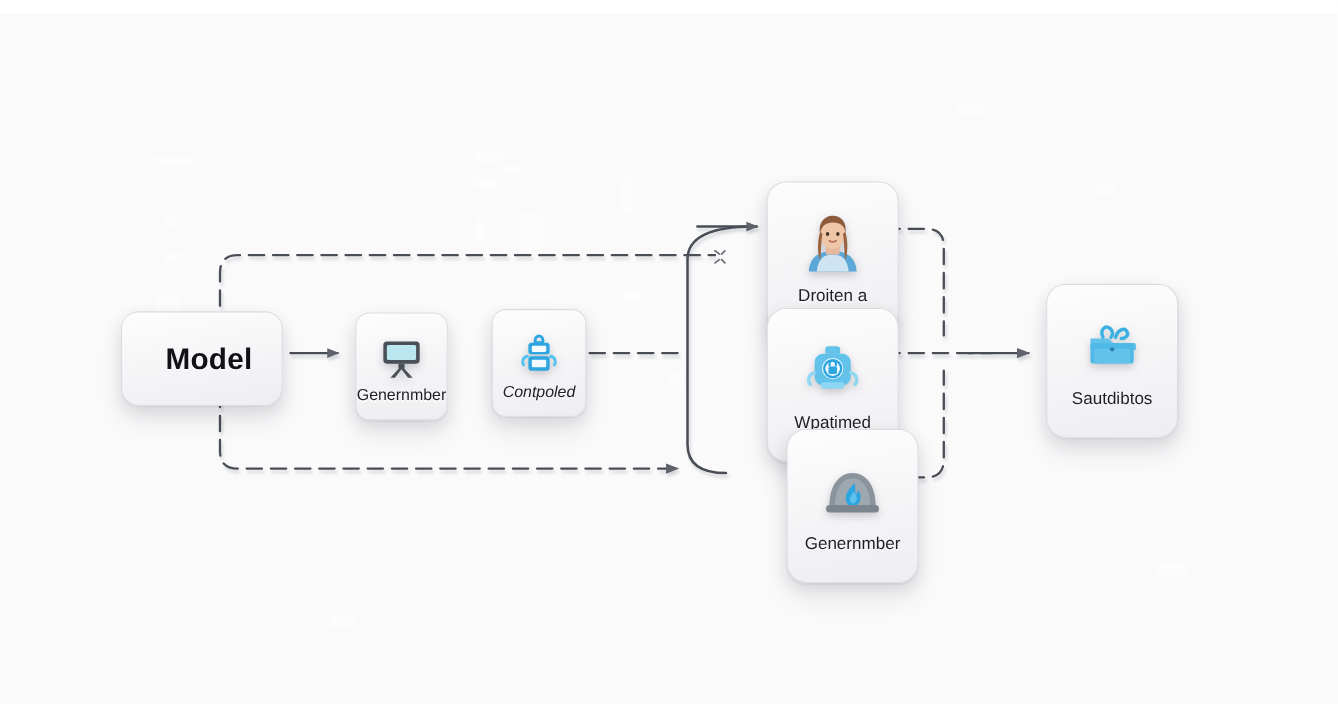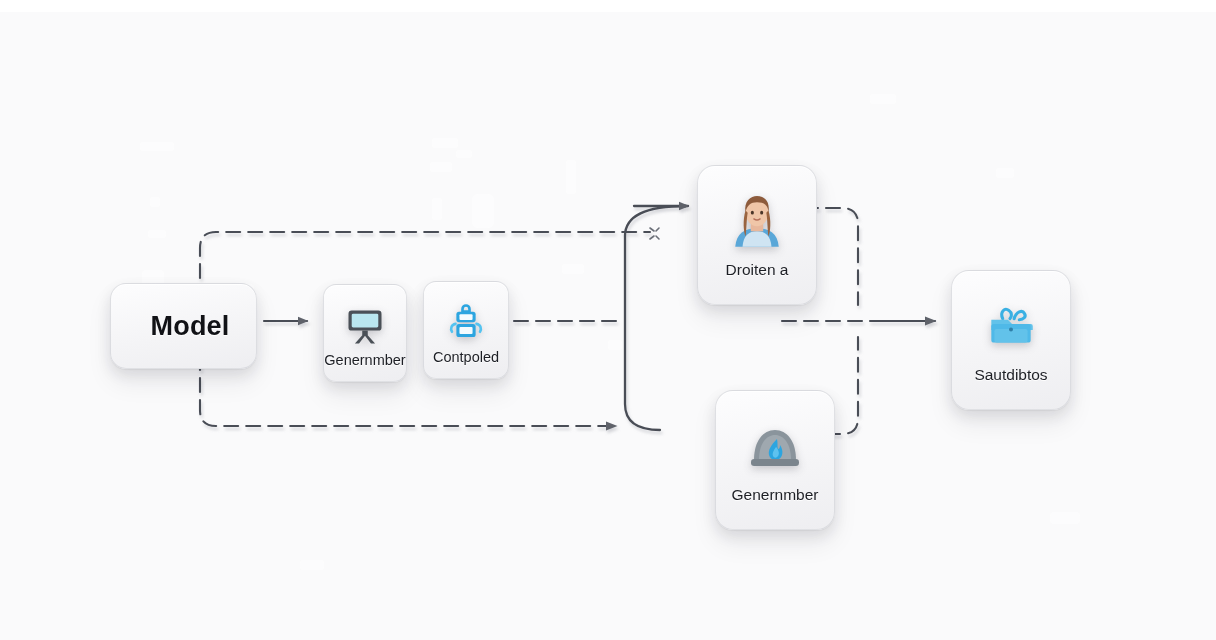--- a/index.html
+++ b/index.html
@@ -110,25 +110,25 @@
     color: #1d1f25;
     line-height: 1.1;
     text-align: center;
     white-space: nowrap;
     text-shadow: 0 1px 0 rgba(255,255,255,0.85);
   }
   .bigtile .label { font-size: 15.5px; }
 
   
   #n-modeigera { left: 323px; top: 284px; }
-  #n-contpoled { left: 423px; top: 281px; }
+  #n-contpoled { left: 447px; top: 281px; font-style: italic; }
   #n-droiten   { left: 697px; top: 165px; }
   #n-wpatimed  { left: 697px; top: 280px; }
   #n-genernmber{ left: 715px; top: 390px; }
-  #n-sautdibtos{ left: 951px; top: 270px; }
+  #n-sautdibtos{ left: 951px; top: 258px; }
 </style>
 </head>
 <body>
 
 <div id="canvas">
 
   <div id="paper"></div>
 
   <svg id="noise" viewBox="0 0 1216 628" preserveAspectRatio="none">
     <g fill="#ffffff">
@@ -238,20 +238,36 @@
         <path d="M17,17 C14,26 15,38 17,42 C18,33 18,24 19,19 Z" fill="#9a6440"></path>
         <path d="M39,17 C42,26 41,38 39,42 C38,33 38,24 37,19 Z" fill="#9a6440"></path>
         <ellipse cx="23.5" cy="19" rx="1.5" ry="1.8" fill="#4a3528"></ellipse>
         <ellipse cx="32.5" cy="19" rx="1.5" ry="1.8" fill="#4a3528"></ellipse>
         <path d="M25,25 q3,2 6,0" fill="none" stroke="#b5705a" stroke-width="1.4" stroke-linecap="round"></path>
       </svg>
     </div>
     <div class="label">Droiten a</div>
   </div>
 
+  <div class="node bigtile" id="n-wpatimed">
+    <div class="icon-wrap">
+      <svg viewBox="0 0 56 56" width="54" height="54">
+        <path d="M24,5 h8 a3,3 0 0 1 3,3 v4 h-14 v-4 a3,3 0 0 1 3,-3 z" fill="#62c2ea"></path>
+        <rect x="11" y="12" width="34" height="30" rx="8" fill="#62c2ea"></rect>
+        <circle cx="28" cy="26" r="10" fill="#eaf7fd"></circle>
+        <circle cx="28" cy="26" r="8" fill="none" stroke="#2ca5e0" stroke-width="2.2"></circle>
+        <path d="M25,24 v-2.5 a3,3 0 0 1 6,0 V24" fill="none" stroke="#2ca5e0" stroke-width="2"></path>
+        <rect x="24" y="24" width="8" height="7" rx="1.6" fill="#2ca5e0"></rect>
+        <path d="M11,30 C5,31 4,38 7,41" fill="none" stroke="#8ed6f2" stroke-width="3.2" stroke-linecap="round"></path>
+        <path d="M45,30 C51,31 52,38 49,41" fill="none" stroke="#8ed6f2" stroke-width="3.2" stroke-linecap="round"></path>
+        <rect x="17" y="39" width="22" height="6" rx="2.5" fill="#8ed6f2"></rect>
+      </svg>
+    </div>
+    <div class="label">Wpatimed</div>
+  </div>
 
   <div class="node bigtile" id="n-genernmber">
     <div class="icon-wrap">
       <svg viewBox="0 0 56 56" width="56" height="56">
         <path d="M7,41 C7,22 16,11 28,11 C40,11 49,22 49,41 Z" fill="#8a949c"></path>
         <path d="M12,41 C12,25 19,16 28,16 C37,16 44,25 44,41 Z" fill="#9fa8af"></path>
         <path d="M30,20 C24,26 21,31 22,36 C23,40 27,42 30,41 C36,39 37,32 33,26 C33,29 32,30 31,30 C30,28 31,24 30,20 Z" fill="#2ca5e0"></path>
         <path d="M29,28 C26,32 25,35 26,37 C27,39 29,39 30,38 C33,36 32,32 30,29 Z" fill="#5ec2ef"></path>
         <rect x="4" y="40" width="48" height="7" rx="3.2" fill="#7b858d"></rect>
       </svg>

